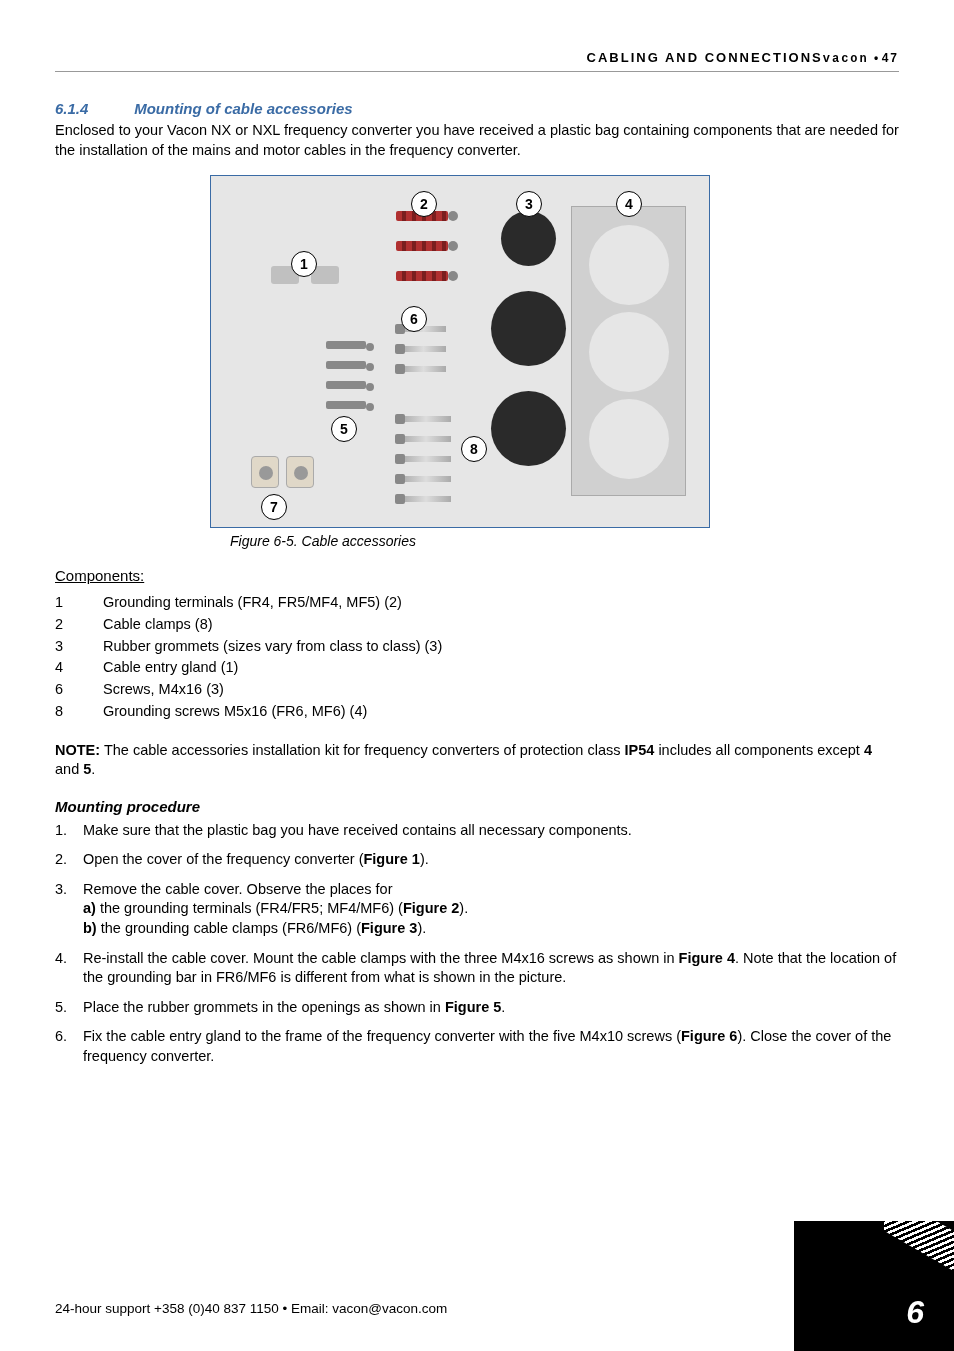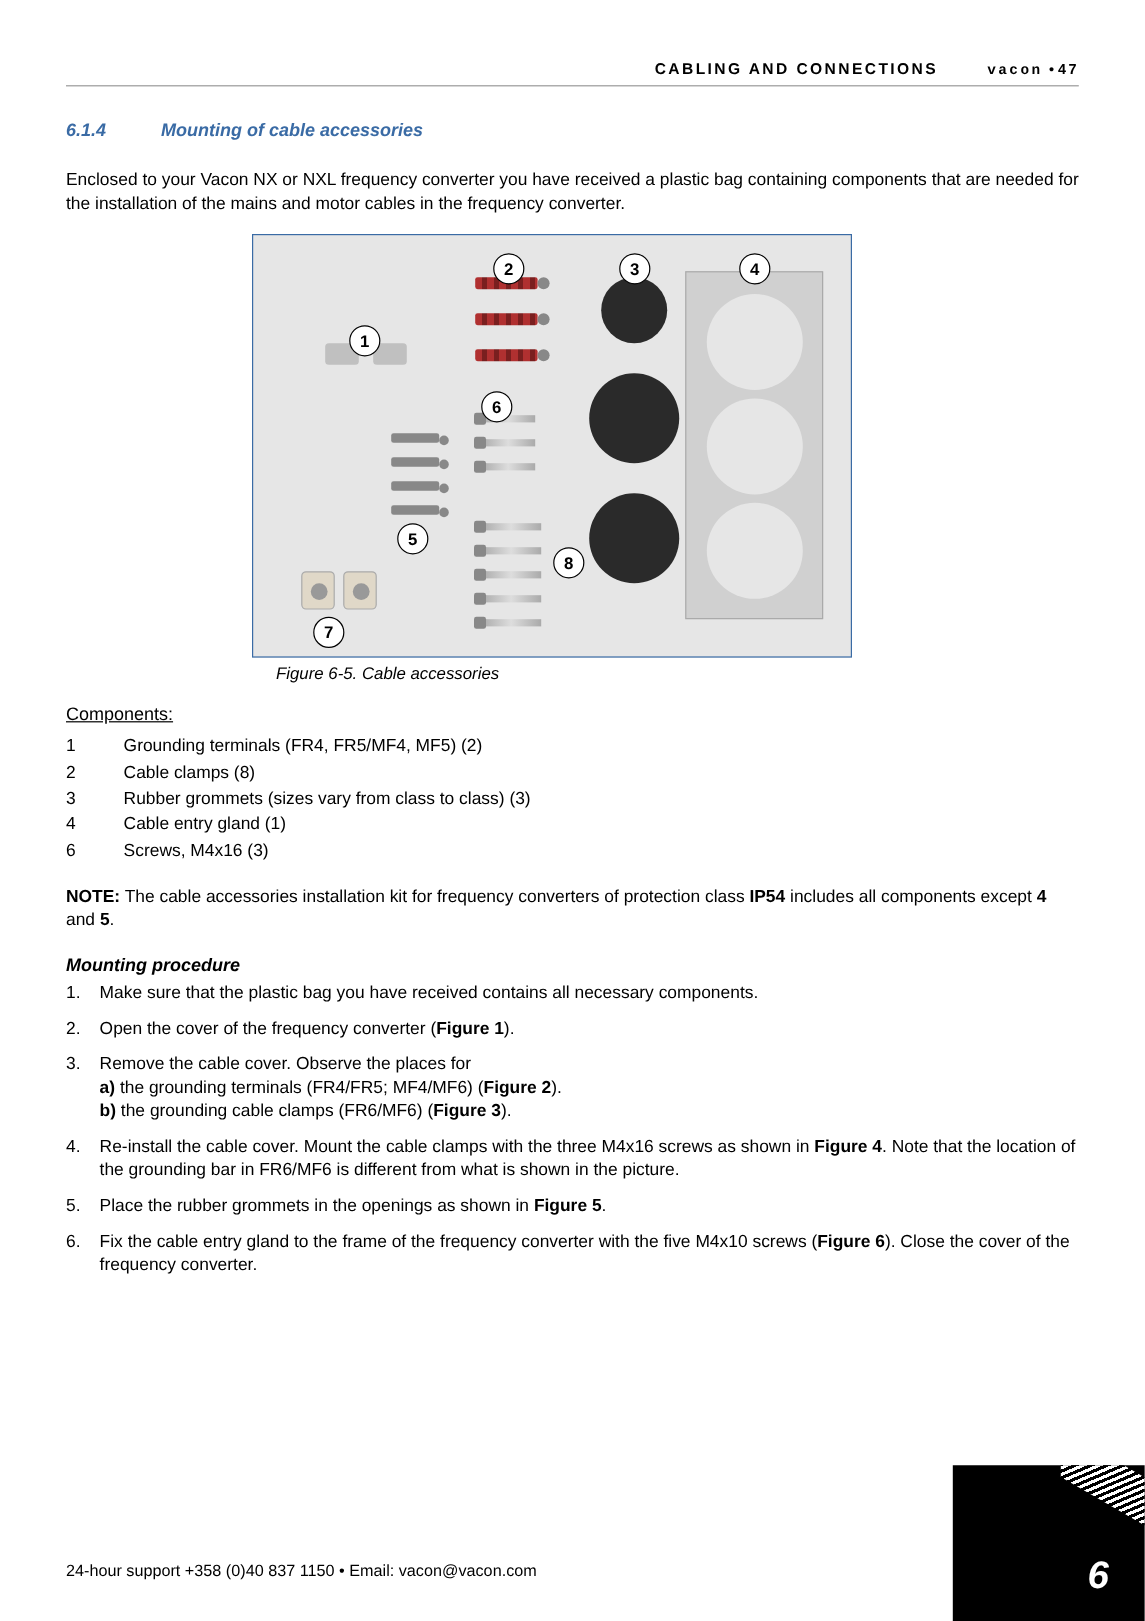--- a/index.html
+++ b/index.html
@@ -26,31 +26,30 @@
     }
     .header-left {
       font-size: 13px;
       letter-spacing: 2px;
       font-weight: bold;
     }
     .header-right {
       font-size: 12px;
       letter-spacing: 2px;
       font-weight: bold;
-      margin-left: 41px;
     }
     .header-right .dot {
       letter-spacing: 0;
     }
     .section-title {
       color: #3a6ba5;
       font-style: italic;
       font-weight: bold;
       font-size: 15px;
-      margin-bottom: 24px;
+      margin-bottom: 4px;
     }
     .section-num {
       display: inline-block;
       width: 75px;
     }
     .intro-text {
       font-size: 14.5px;
       line-height: 1.35;
       margin-bottom: 15px;
     }
@@ -343,20 +342,21 @@
   <div class="figure-caption">Figure 6-5. Cable accessories</div>
 </div>
 
 <div class="components-title">Components:</div>
 <ul class="components-list">
   <li><span class="num">1</span><span>Grounding terminals (FR4, FR5/MF4, MF5) (2)</span></li>
   <li><span class="num">2</span><span>Cable clamps (8)</span></li>
   <li><span class="num">3</span><span>Rubber grommets (sizes vary from class to class) (3)</span></li>
   <li><span class="num">4</span><span>Cable entry gland (1)</span></li>
   <li><span class="num">6</span><span>Screws, M4x16 (3)</span></li>
+  <li><span class="num">8</span><span>Grounding screws M5x16 (FR6, MF6) (4)</span></li>
 </ul>
 
 <p class="note-text">
   <span class="bold">NOTE:</span><span> The cable accessories installation kit for frequency converters of protection class </span><span class="bold">IP54</span><span> includes all components except </span><span class="bold">4</span><span> and </span><span class="bold">5</span><span>.</span>
 </p>
 
 <div class="mounting-title">Mounting procedure</div>
 <ol class="procedure-list">
   <li><span class="pnum">1.</span><span>Make sure that the plastic bag you have received contains all necessary components.</span></li>
   <li><span class="pnum">2.</span><span>Open the cover of the frequency converter (</span><span class="bold">Figure 1</span><span>).</span></li>

